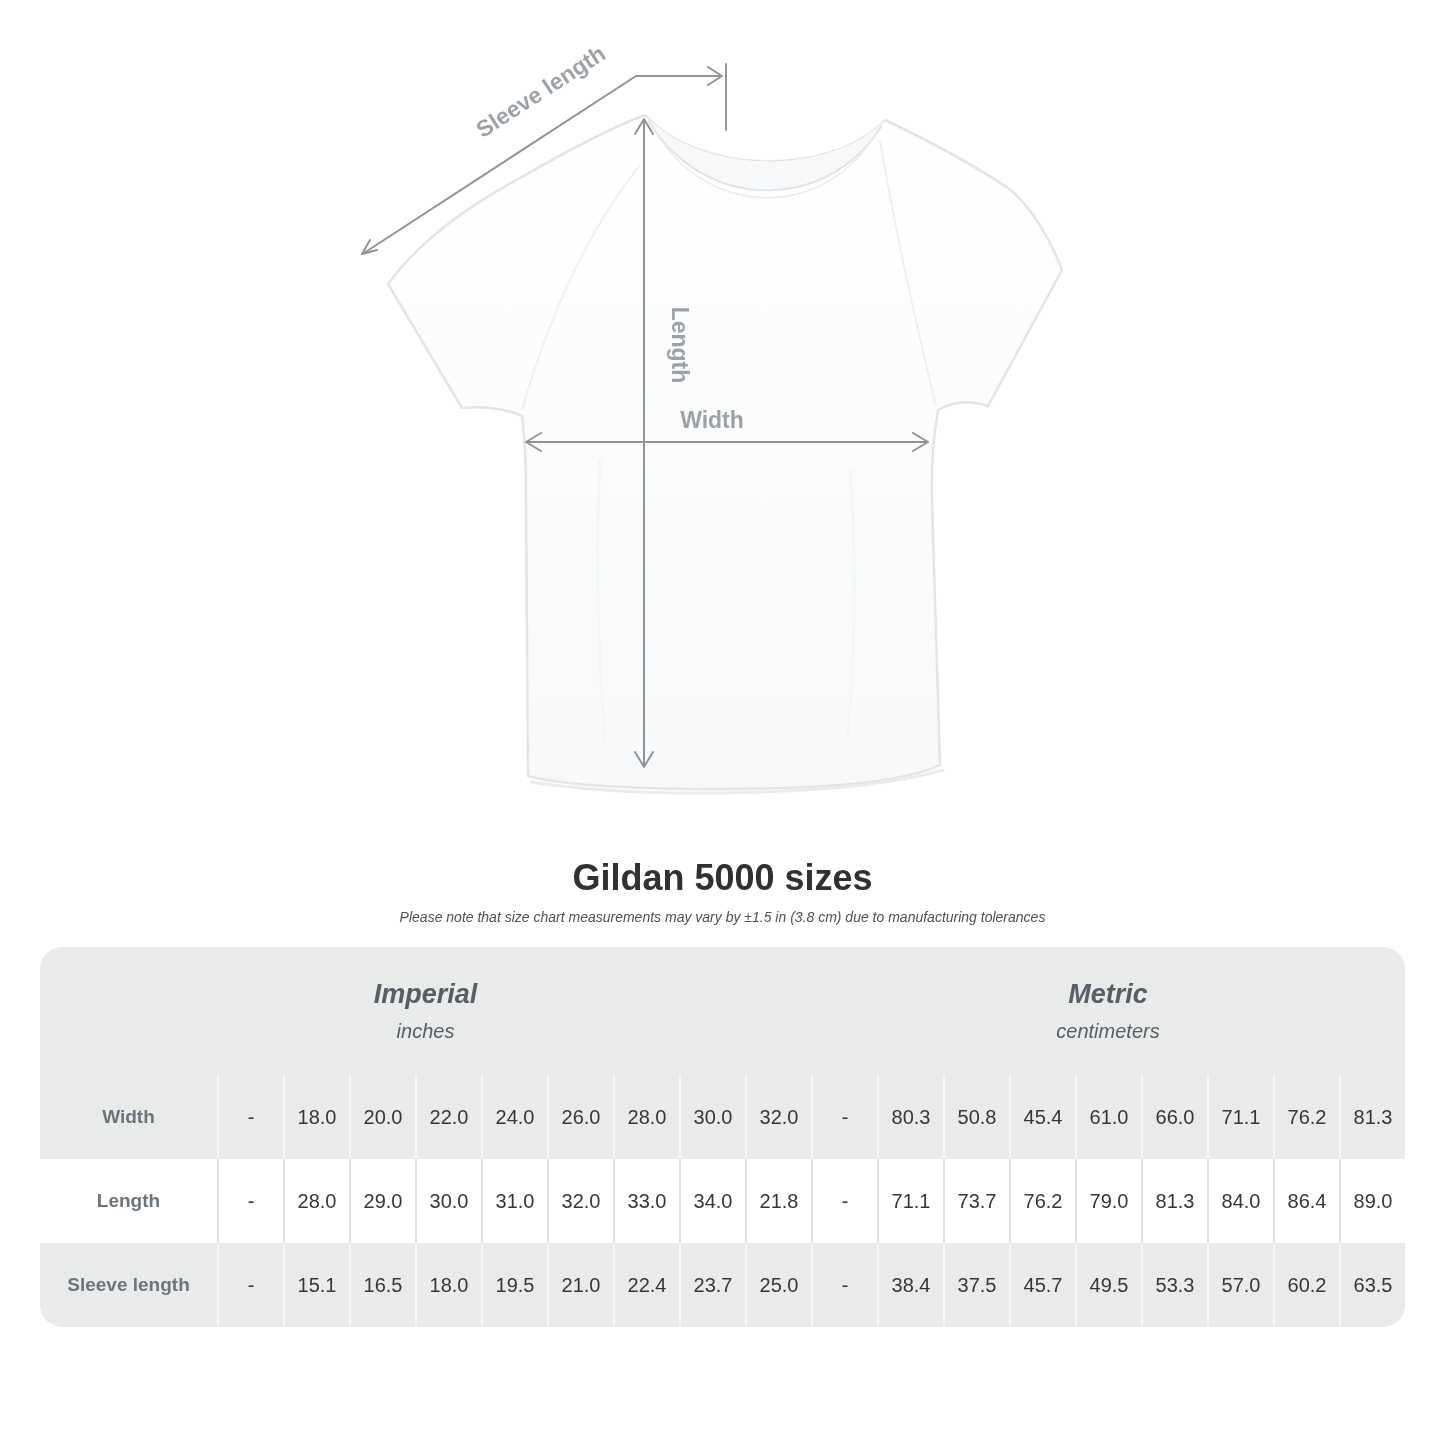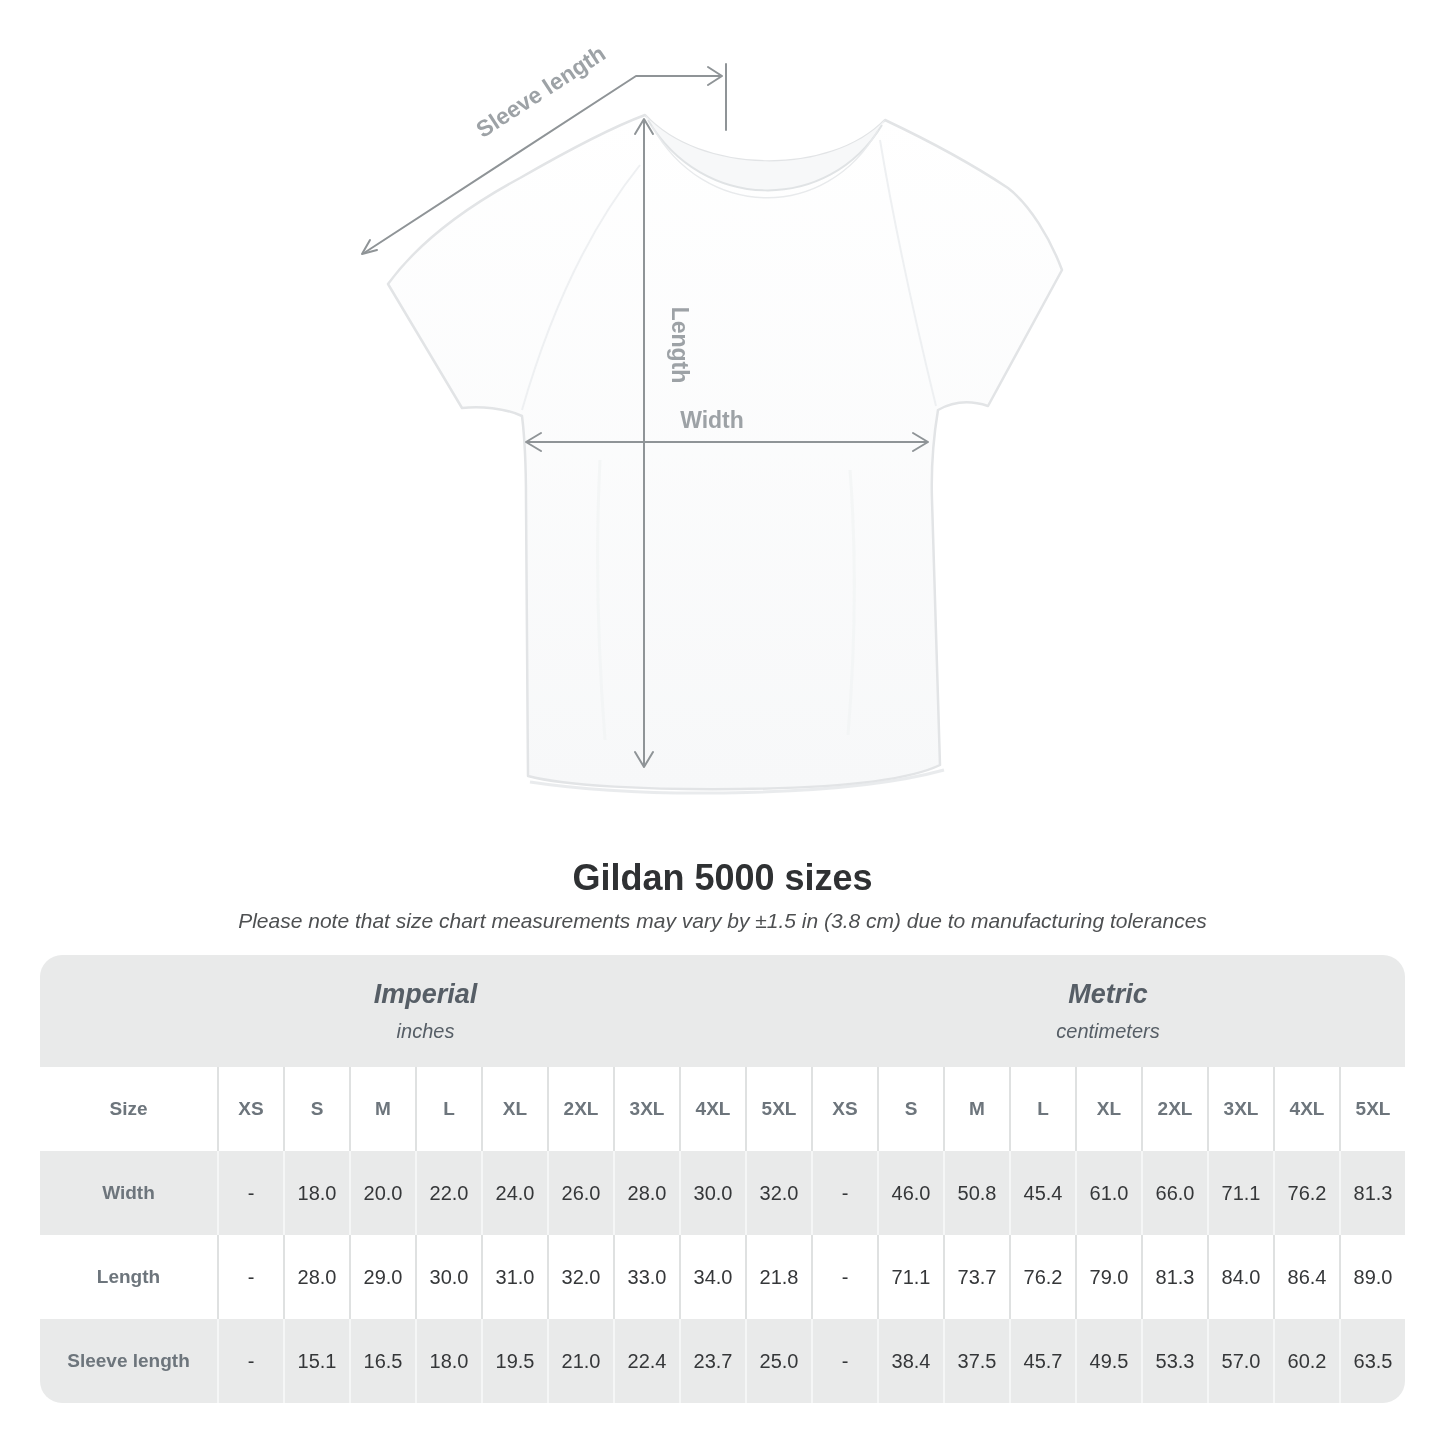--- a/index.html
+++ b/index.html
@@ -24,39 +24,39 @@
     margin-top: 36px;
   }
   .chart-title {
     font-size: 36px;
     font-weight: bold;
     color: #2f3133;
     line-height: 1.2;
   }
   .chart-subtitle {
     margin-top: 10px;
-    font-size: 21px;
+    font-size: 14px;
     font-style: italic;
     color: #4e5052;
   }
   .table-wrap {
     margin: 22px 40px 0 40px;
     border-radius: 22px;
     overflow: hidden;
   }
   table.size-table {
     width: 100%;
     border-collapse: separate;
     border-spacing: 0;
     table-layout: fixed;
   }
   col.label-col { width: 177px; }
   tr.band-row th {
     background: #e9eaea;
-    height: 112px;
+    height: 128px;
     vertical-align: middle;
     text-align: center;
     padding: 0;
   }
   .band-title {
     font-size: 27px;
     font-weight: bold;
     font-style: italic;
     color: #565e66;
   }
@@ -201,56 +201,35 @@
         <tr class="band-row">
           <th colspan="10" class="band">
             <div class="band-title">Imperial</div>
             <div class="band-sub">inches</div>
           </th>
           <th colspan="9" class="band">
             <div class="band-title">Metric</div>
             <div class="band-sub">centimeters</div>
           </th>
         </tr>
-        <tr class="sizes-row">
-          <th>Size</th>
-          <th>XS</th>
-          <th>S</th>
-          <th>M</th>
-          <th>L</th>
-          <th>XL</th>
-          <th>2XL</th>
-          <th>3XL</th>
-          <th>4XL</th>
-          <th>5XL</th>
-          <th>XS</th>
-          <th>S</th>
-          <th>M</th>
-          <th>L</th>
-          <th>XL</th>
-          <th>2XL</th>
-          <th>3XL</th>
-          <th>4XL</th>
-          <th>5XL</th>
-        </tr>
       </thead>
       <tbody>
         <tr class="data-row row-gray">
           <th class="row-label">Width</th>
           <td>-</td>
           <td>18.0</td>
           <td>20.0</td>
           <td>22.0</td>
           <td>24.0</td>
           <td>26.0</td>
           <td>28.0</td>
           <td>30.0</td>
           <td>32.0</td>
           <td>-</td>
-          <td>46.0</td>
+          <td>80.3</td>
           <td>50.8</td>
           <td>45.4</td>
           <td>61.0</td>
           <td>66.0</td>
           <td>71.1</td>
           <td>76.2</td>
           <td>81.3</td>
         </tr>
         <tr class="data-row row-white">
           <th class="row-label">Length</th>

